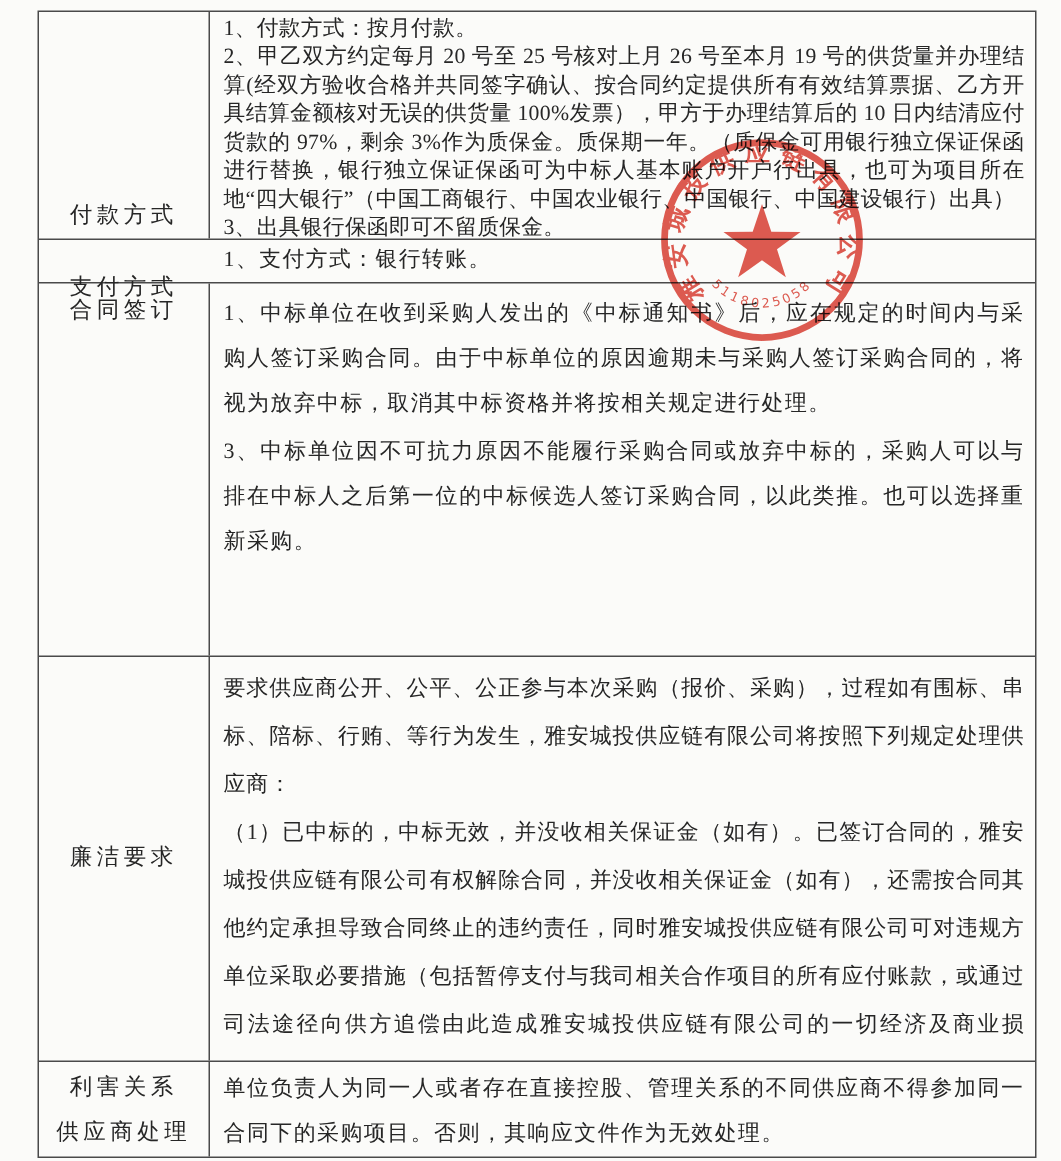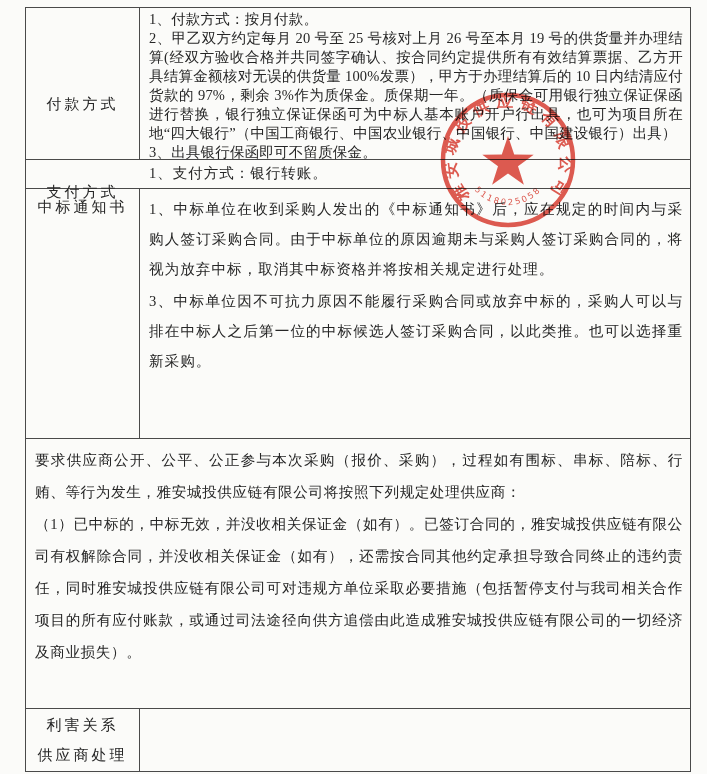--- a/index.html
+++ b/index.html
@@ -43,21 +43,21 @@
   .cell-content{
     flex:1;
     padding:0 7px 0 9px;
     box-sizing:border-box;
     text-align:justify;
     overflow:hidden;
   }
   .cell-content p{margin:0;}
   
   .row1{height:152px;}
-  .row1 .cell-label{align-items:center;padding-top:40px;}
+  .row1 .cell-label{align-items:flex-end;padding-top:40px;}
   .row1 .cell-content{font-size:14.5px;line-height:19px;letter-spacing:0.2px;padding-top:2px;}
   
   .row2{height:29px;}
   .row2 .cell-label{align-items:center;margin-top:32px;}
   .row2 .cell-label .lbl{line-height:15px;}
   .row2 .cell-content{font-size:14.5px;line-height:27px;letter-spacing:1px;}
   
   .row3{height:250px;}
   .row3 .cell-label{align-items:flex-start;padding-top:11px;}
   .row3 .cell-label .lbl{line-height:15px;}
@@ -114,40 +114,46 @@
       <div class="cell-label">
         <span class="lbl">支付方式</span>
       </div>
       <div class="cell-content">
         <p>1、支付方式：银行转账。</p>
       </div>
     </div>
 
     <div class="trow row3">
       <div class="cell-label">
-        <span class="lbl">中标通知书</span>
+        <span class="lbl">合同签订</span>
       </div>
       <div class="cell-content">
         <p>1、中标单位在收到采购人发出的《中标通知书》后，应在规定的时间内与采购人签订采购合同。由于中标单位的原因逾期未与采购人签订采购合同的，将视为放弃中标，取消其中标资格并将按相关规定进行处理。</p>
         <p>3、中标单位因不可抗力原因不能履行采购合同或放弃中标的，采购人可以与排在中标人之后第一位的中标候选人签订采购合同，以此类推。也可以选择重新采购。</p>
       </div>
     </div>
 
     <div class="trow row4">
+      <div class="cell-label">
+        <span class="lbl">廉洁要求</span>
+      </div>
       <div class="cell-content">
         <p>要求供应商公开、公平、公正参与本次采购（报价、采购），过程如有围标、串标、陪标、行贿、等行为发生，雅安城投供应链有限公司将按照下列规定处理供应商：</p>
         <p>（1）已中标的，中标无效，并没收相关保证金（如有）。已签订合同的，雅安城投供应链有限公司有权解除合同，并没收相关保证金（如有），还需按合同其他约定承担导致合同终止的违约责任，同时雅安城投供应链有限公司可对违规方单位采取必要措施（包括暂停支付与我司相关合作项目的所有应付账款，或通过司法途径向供方追偿由此造成雅安城投供应链有限公司的一切经济及商业损失）。</p>
 
       </div>
     </div>
 
     <div class="trow row5">
       <div class="cell-label">
         <span class="lbl">利害关系
 供应商处理</span>
+      </div>
+      <div class="cell-content">
+        <p>单位负责人为同一人或者存在直接控股、管理关系的不同供应商不得参加同一合同下的采购项目。否则，其响应文件作为无效处理。</p>
       </div>
     </div>
 
   </div>
 
   <div class="seal">
     <svg width="150" height="150" viewBox="0 0 150 150">
       <circle cx="75" cy="75" r="65" fill="none" stroke-width="4.5" stroke="#d9372b"></circle>
       <polygon points="75,51 81.2,69.5 100.7,69.7 85,81.2 90.9,99.8 75,88.5 59.1,99.8 65,81.2 49.3,69.7 68.8,69.5" fill="#d9372b"></polygon>
       <defs>

